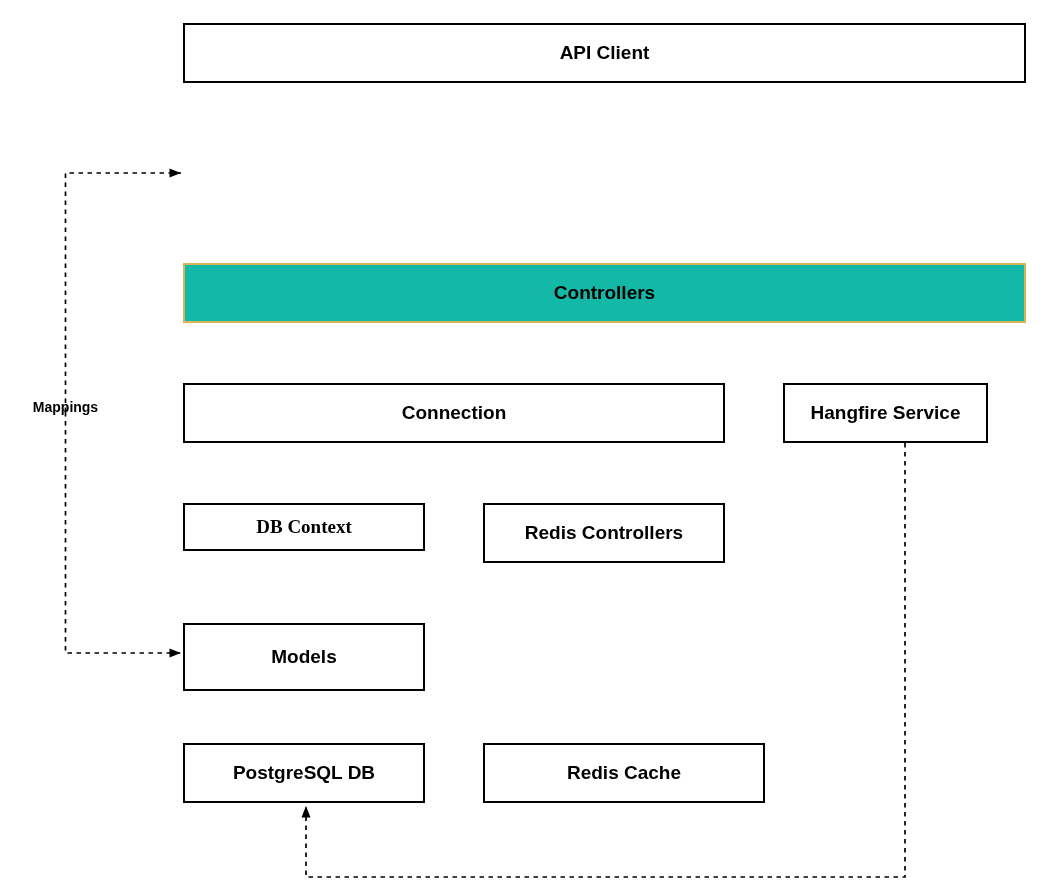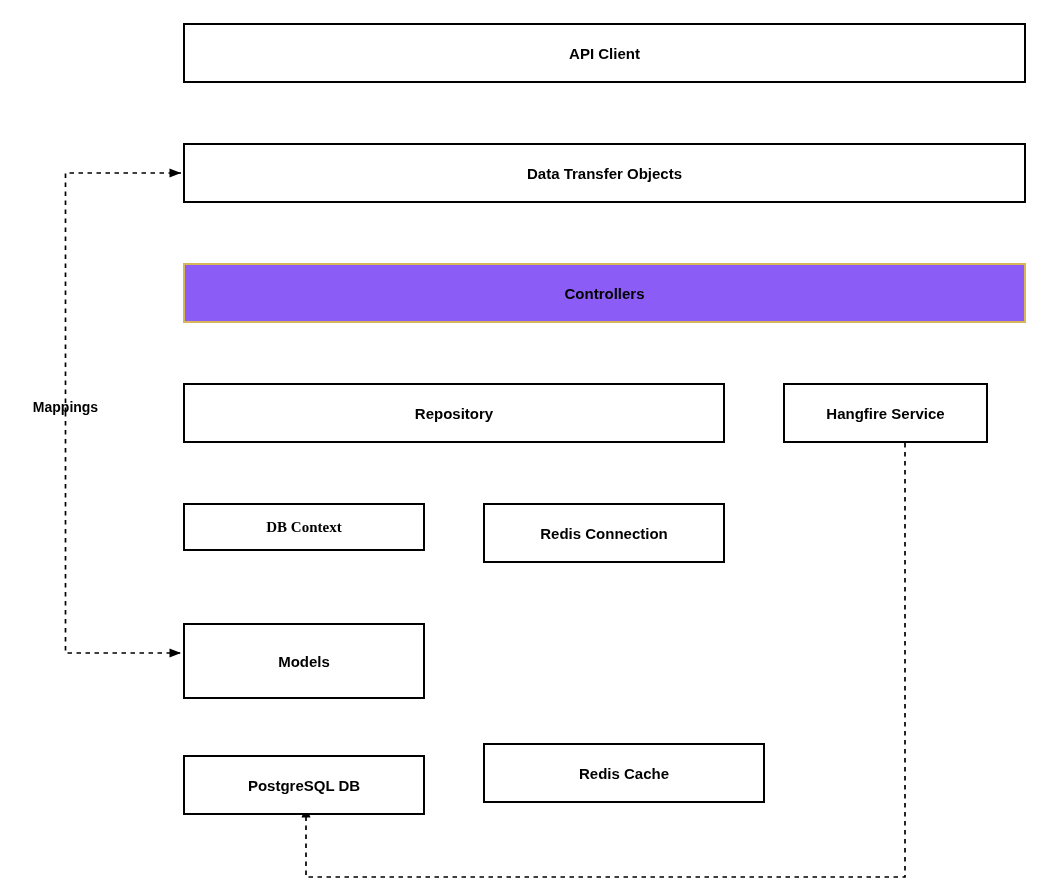--- a/index.html
+++ b/index.html
@@ -26,47 +26,47 @@
   .node {
     position: absolute;
     box-sizing: border-box;
     background: #ffffff;
     border: 2px solid #000000;
     display: flex;
     align-items: center;
     justify-content: center;
     text-align: center;
     font-weight: bold;
-    font-size: 15px;
+    font-size: 19px;
     color: #000000;
   }
   .node--highlight {
-    background: #8b5cf6;
+    background: #14b8a6;
     border: 2px solid #D6B656;
   }
   .edge-label {
     position: absolute;
     left: 0px;
     top: 399px;
     width: 131px;
     text-align: center;
     font-weight: bold;
     font-size: 14px;
     color: #000000;
   }
   
   #n-api        { left: 183px; top: 23px;  width: 843px; height: 60px; }
   #n-dto        { left: 183px; top: 143px; width: 843px; height: 60px; }
   #n-controllers{ left: 183px; top: 263px; width: 843px; height: 60px; }
   #n-repository { left: 183px; top: 383px; width: 542px; height: 60px; }
   #n-hangfire   { left: 783px; top: 383px; width: 205px; height: 60px; }
   #n-dbcontext  { left: 183px; top: 503px; width: 242px; height: 48px; font-family: Liberation Serif, serif; }
   #n-redisconn  { left: 483px; top: 503px; width: 242px; height: 60px; }
-  #n-models     { left: 183px; top: 623px; width: 242px; height: 76px; }
-  #n-postgres   { left: 183px; top: 743px; width: 242px; height: 60px; margin-top: 12px; }
+  #n-models     { left: 183px; top: 623px; width: 242px; height: 68px; }
+  #n-postgres   { left: 183px; top: 743px; width: 242px; height: 60px; }
   #n-rediscache { left: 483px; top: 743px; width: 282px; height: 60px; }
 </style>
 </head>
 <body>
 
 <div id="canvas">
 
   <svg id="edges" viewBox="0 0 1056 896" xmlns="http://www.w3.org/2000/svg">
     <defs>
       <marker id="arrowhead" markerUnits="userSpaceOnUse" markerWidth="13" markerHeight="10" refX="12" refY="5" orient="auto">
@@ -80,42 +80,39 @@
 
     <path d="M 905 443 L 905 877 L 306 877 L 306 806" fill="none" stroke="#000000" stroke-width="1.7" stroke-dasharray="4.5 4.5" marker-end="url(#arrowhead)"></path>
   </svg>
 
   <div class="edge-label">Mappings</div>
 
   <div id="n-api" class="node">
     <span>API Client</span>
   </div>
 
-  <div id="n-dto" class="node">
-    <span>Data Transfer Objects</span>
-  </div>
 
   <div id="n-controllers" class="node node--highlight">
     <span>Controllers</span>
   </div>
 
   <div id="n-repository" class="node">
-    <span>Repository</span>
+    <span>Connection</span>
   </div>
 
   <div id="n-hangfire" class="node">
     <span>Hangfire Service</span>
   </div>
 
   <div id="n-dbcontext" class="node">
     <span>DB Context</span>
   </div>
 
   <div id="n-redisconn" class="node">
-    <span>Redis Connection</span>
+    <span>Redis Controllers</span>
   </div>
 
   <div id="n-models" class="node">
     <span>Models</span>
   </div>
 
   <div id="n-postgres" class="node">
     <span>PostgreSQL DB</span>
   </div>
 

